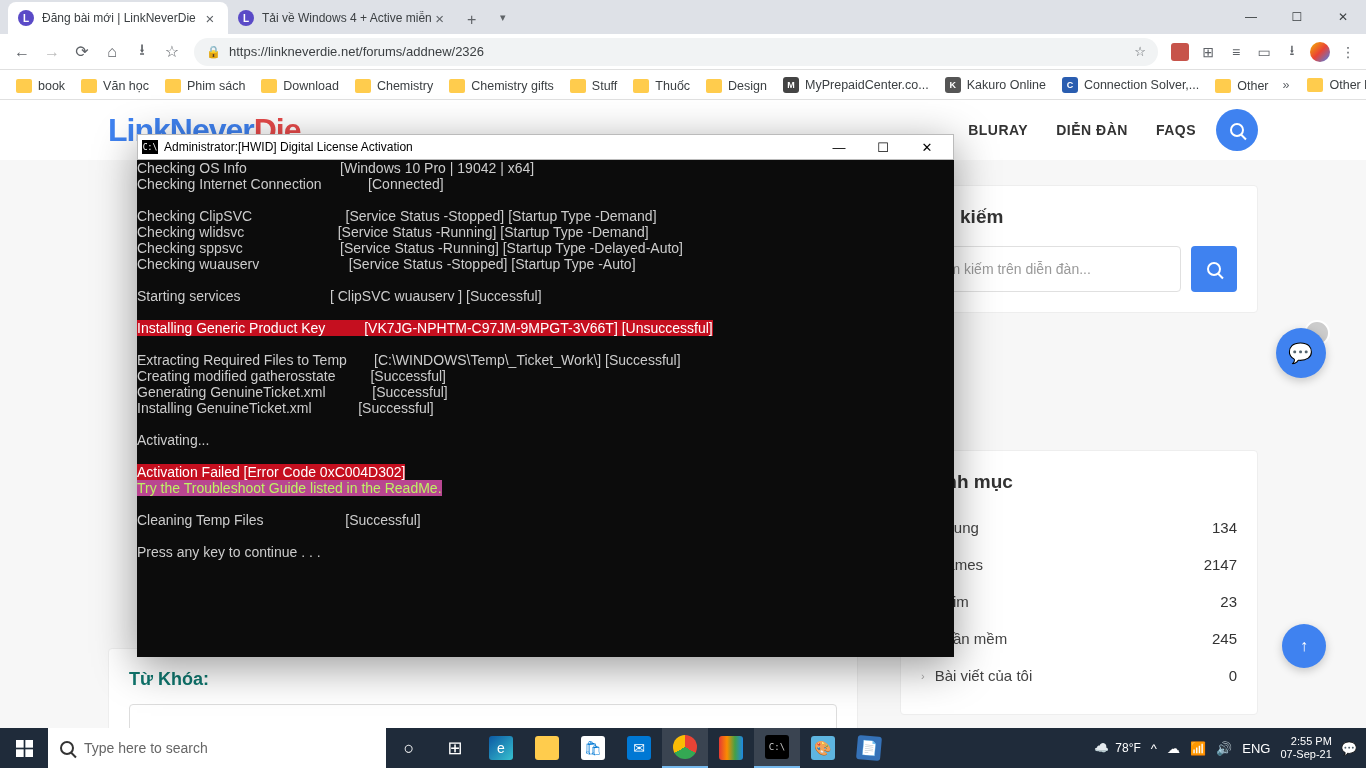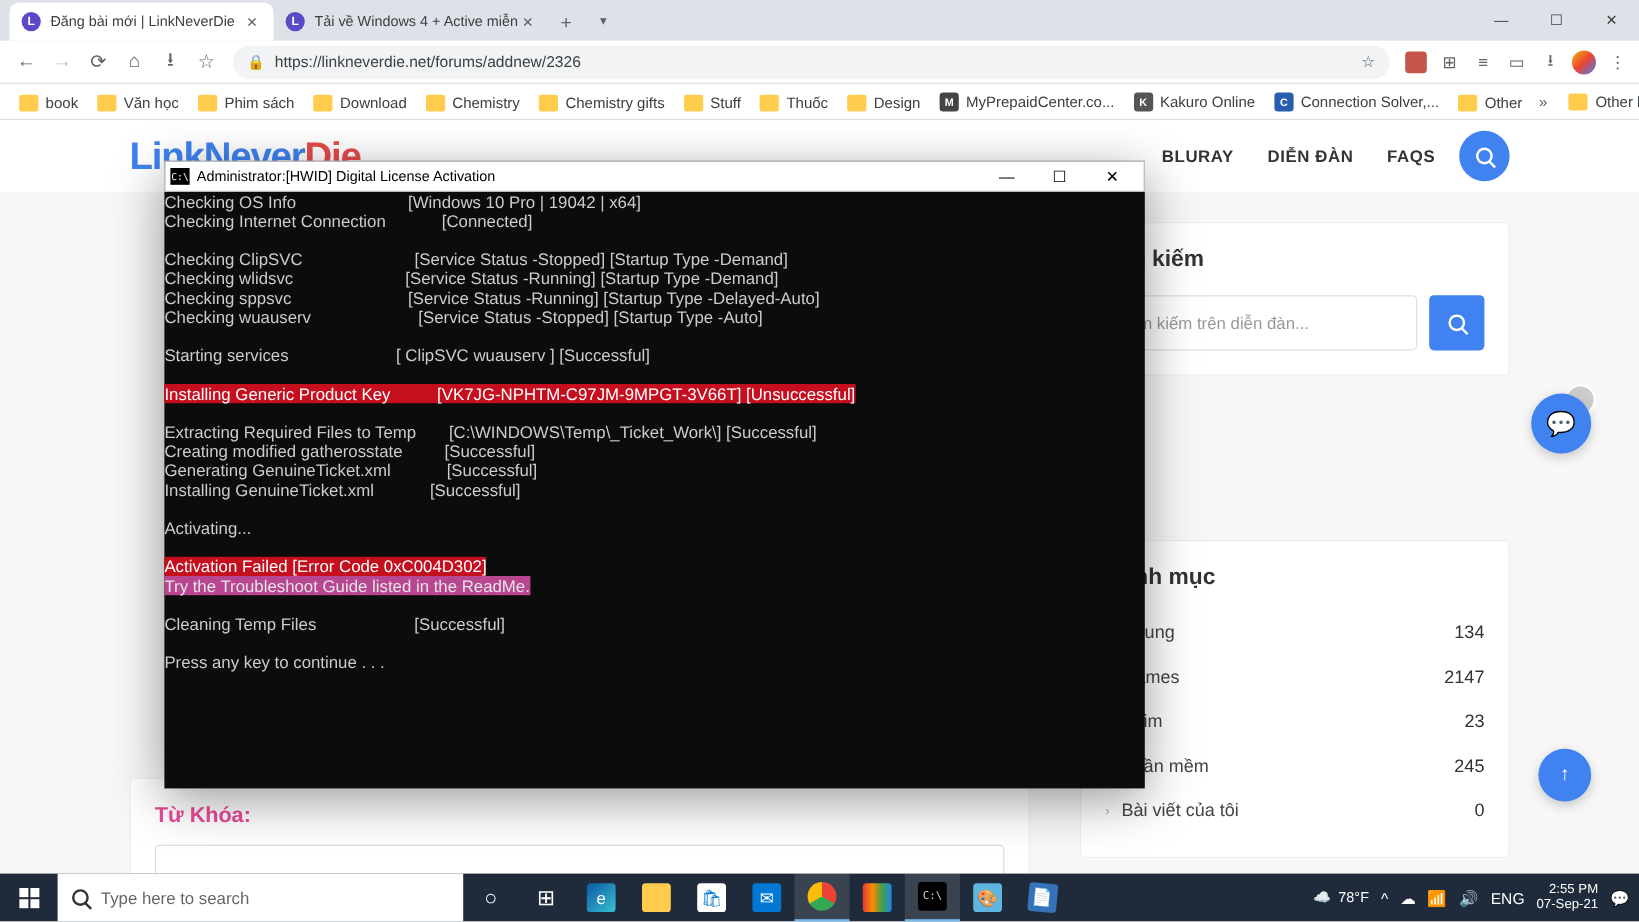--- a/index.html
+++ b/index.html
@@ -51,37 +51,37 @@
 .search-input { flex: 1; height: 46px; border: 1px solid #e0e0e0; border-radius: 4px; padding: 0 14px; font-size: 14px; color: #999; display: flex; align-items: center; }
 .search-btn { width: 46px; height: 46px; background: #3f82f0; border-radius: 4px; display: flex; align-items: center; justify-content: center; color: #fff; }
 
 .sidebar-card2 { position: absolute; right: 108px; top: 350px; width: 358px; background: #fff; border: 1px solid #eee; border-radius: 4px; padding: 20px; }
 .sidebar-card2 h3 { font-size: 19px; font-weight: 600; color: #333; margin-bottom: 16px; }
 .cat-row { display: flex; align-items: center; padding: 10px 0; font-size: 15px; color: #444; }
 .cat-row .chev { color: #aaa; margin-right: 10px; font-size: 11px; }
 .cat-row .count { margin-left: auto; color: #333; }
 
 .left-card-partial { position: absolute; left: 108px; top: 548px; width: 750px; background: #fff; border: 1px solid #eee; border-radius: 4px; padding: 20px; }
-.left-card-partial h3 { font-size: 18px; font-weight: 600; color: #ec4899; margin-bottom: 14px; }
+.left-card-partial h3 { font-size: 18px; font-weight: 600; color: #0f766e; margin-bottom: 14px; }
 .tag-input { height: 36px; border: 1px solid #ddd; border-radius: 4px; }
 
 .chat-btn { position: absolute; right: 40px; bottom: 350px; width: 50px; height: 50px; background: #3f82f0; border-radius: 50%; display: flex; align-items: center; justify-content: center; color: #fff; font-size: 20px; box-shadow: 0 3px 10px rgba(0,0,0,0.2); }
 .chat-avatar { position: absolute; right: 36px; bottom: 382px; width: 26px; height: 26px; background: #ccc; border-radius: 50%; border: 2px solid #fff; }
 .scroll-top { position: absolute; right: 40px; bottom: 60px; width: 44px; height: 44px; background: #3f82f0; border-radius: 50%; display: flex; align-items: center; justify-content: center; color: #fff; box-shadow: 0 3px 10px rgba(0,0,0,0.2); }
 
 
 .cmd-window { position: absolute; left: 137px; top: 134px; width: 817px; height: 523px; background: #0c0c0c; box-shadow: 0 10px 40px rgba(0,0,0,0.4); }
 .cmd-title { height: 26px; background: #fff; display: flex; align-items: center; padding: 0 4px; font-size: 12px; color: #000; border: 1px solid #bbb; }
 .cmd-icon { width: 16px; height: 14px; background: #000; margin-right: 6px; display: inline-flex; align-items: center; justify-content: center; color: #fff; font-size: 8px; font-family: monospace; }
 .cmd-controls { margin-left: auto; display: flex; }
 .cmd-controls span { width: 44px; height: 26px; display: flex; align-items: center; justify-content: center; font-size: 13px; }
 .cmd-body { padding: 0; font-family: Consolas, monospace; font-size: 14px; line-height: 16px; color: #cccccc; white-space: pre; }
 .cmd-body .row { padding: 0; }
 .cmd-body .hl-r { background: #c50f1f; color: #fff; display: inline; }
-.cmd-body .hl-p { background: #b94691; color: #e5e5e5; display: inline; }
+.cmd-body .hl-p { background: #b94691; color: #bef264; display: inline; }
 
 
 .taskbar { position: absolute; bottom: 0; left: 0; right: 0; height: 40px; background: #1f2b3a; display: flex; align-items: center; }
 .start { width: 48px; height: 40px; display: flex; align-items: center; justify-content: center; }
 .start svg { width: 17px; height: 17px; }
 .search-box { width: 338px; height: 40px; background: #fff; display: flex; align-items: center; padding: 0 12px; font-size: 14px; color: #666; gap: 10px; }
 .task-icons { display: flex; align-items: center; height: 40px; }
 .task-icons .ico { width: 46px; height: 40px; display: flex; align-items: center; justify-content: center; font-size: 18px; }
 .ico-box { width: 24px; height: 24px; border-radius: 3px; display:flex;align-items:center;justify-content:center;font-size:14px; }
 .task-icons .active { background: rgba(255,255,255,0.12); border-bottom: 2px solid #76b9ed; }

